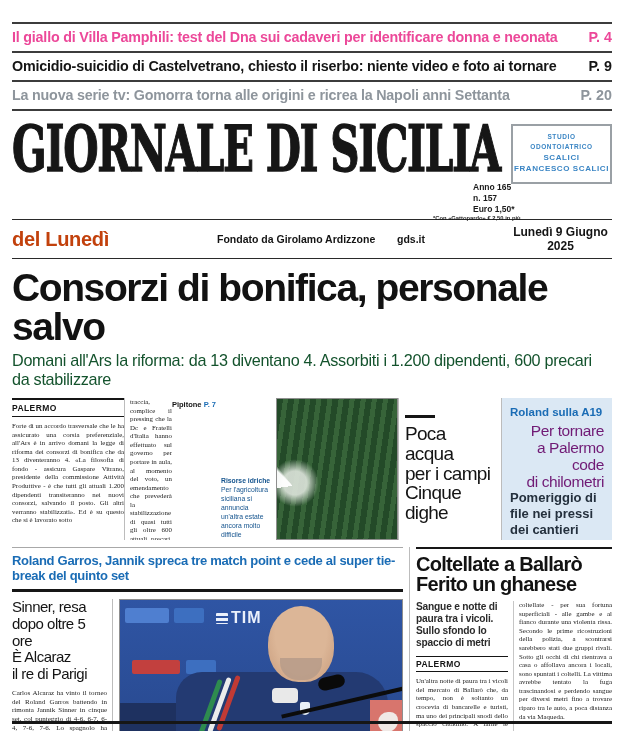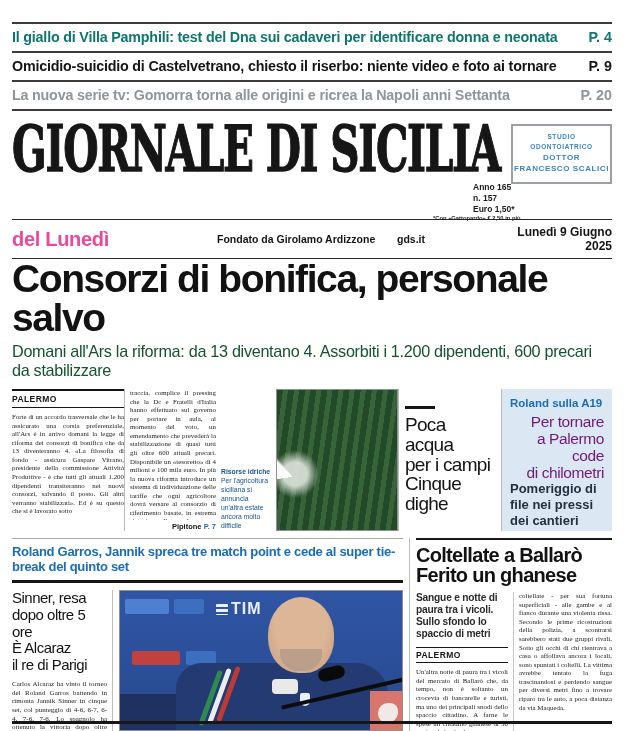--- a/index.html
+++ b/index.html
@@ -4,55 +4,55 @@
 <style>
   html,body{margin:0;padding:0;background:#fff;}
   body{width:624px;height:731px;overflow:hidden;font-family:"Liberation Sans",sans-serif;color:#141414;}
   .page{position:relative;width:600px;height:731px;margin:0 auto;padding-top:22px;box-sizing:border-box;}
 
   
   .teasers{border-bottom:2px solid #3c3c3c;}
   .teaser{display:flex;justify-content:space-between;align-items:baseline;border-top:2px solid #3c3c3c;padding:5px 0 6px;}
   .teaser .t{font-weight:bold;font-size:14.3px;letter-spacing:-0.2px;}
   .teaser .p{font-weight:bold;font-size:14.3px;}
-  .tz-blue{color:#0f766e;}
+  .tz-blue{color:#ec4899;}
   .tz-black{color:#151515;}
   .tz-gray{color:#8e959c;}
 
   
   .masthead{position:relative;height:101px;margin-top:7px;}
   .mast-title{position:absolute;top:0;left:0;font-family:"DejaVu Serif",serif;font-weight:bold;
     font-size:63px;line-height:1;letter-spacing:-2px;white-space:nowrap;color:#161616;
     -webkit-text-stroke:1.3px #161616;transform:scaleX(.645);transform-origin:0 0;}
   .ad-box{position:absolute;top:6px;right:0;width:97px;height:56px;border:2px solid #9aa0a5;
     display:flex;flex-direction:column;justify-content:center;align-items:center;gap:1px;
     color:#3a85c4;text-align:center;background:#fff;}
   .ad-s{font-size:6.5px;font-weight:bold;letter-spacing:.6px;line-height:1.35;}
   .ad-b{font-size:8px;font-weight:bold;letter-spacing:.6px;line-height:1.3;}
   .issue{position:absolute;left:461px;top:64px;font-size:8.5px;font-weight:bold;line-height:1.3;color:#1b1b1b;}
   .issue .note{font-size:5.8px;margin-left:-40px;white-space:nowrap;}
 
   
   .edition-row{display:flex;align-items:center;border-top:1px solid #2a2a2a;border-bottom:1px solid #2a2a2a;padding:5px 0;}
-  .edition{color:#ec4899;font-size:20px;font-weight:bold;width:205px;letter-spacing:-0.3px;}
+  .edition{color:#c2410c;font-size:20px;font-weight:bold;width:205px;letter-spacing:-0.3px;}
   .founded{font-size:10.5px;font-weight:bold;width:180px;}
   .site{font-size:10.5px;font-weight:bold;width:112px;}
-  .date{font-size:12px;font-weight:bold;flex:1;text-align:right;}
-
-  
-  .lead-hl{font-size:39px;font-weight:800;letter-spacing:-1.4px;line-height:1;margin:0 0 5px;color:#121212;}
+  .date{font-size:12px;font-weight:bold;flex:1;text-align:center;}
+
+  
+  .lead-hl{font-size:39px;font-weight:800;letter-spacing:-1.4px;line-height:1;margin:9px 0 5px;color:#121212;}
   .lead-deck{font-size:16.2px;letter-spacing:-0.3px;color:#14532d;margin-bottom:9px;}
   .lead-row{display:flex;height:142px;overflow:hidden;}
   .kicker{font-size:8.5px;font-weight:bold;letter-spacing:.4px;border-top:2px solid #151515;border-bottom:1px solid #151515;padding:3px 0;margin-bottom:5px;}
   .bodytext{font-family:"Liberation Serif",serif;font-size:6.9px;line-height:1.24;text-align:justify;color:#1b1b1b;}
   .by{font-size:7.5px;font-weight:bold;text-align:right;margin-top:2px;}
   .pg{color:#1a6cb5;font-weight:bold;}
   .vsep{width:1px;background:#bcbcbc;}
   .lc1{width:112px;overflow:hidden;}
-  .lc2{width:86px;margin:0 5px;display:flex;flex-direction:column;overflow:hidden;justify-content:space-between;}
+  .lc2{width:86px;margin:0 5px;display:flex;flex-direction:row;overflow:hidden;justify-content:space-between;}
   .lc2 .bodytext{flex:1;overflow:hidden;}
   .lcap{width:50px;margin-right:5px;display:flex;align-items:flex-end;}
   .caption-blue{color:#15548e;font-size:6.8px;line-height:1.32;}
   .lphoto{width:122px;}
   .photo-frame{border:1px solid #8f8f8f;box-sizing:border-box;}
   .photo-irrigation{width:100%;height:100%;
     background:
       conic-gradient(from 262deg at 13% 62%, rgba(255,255,255,.95) 0 52deg, rgba(255,255,255,0) 60deg),
       radial-gradient(circle at 15% 60%, rgba(223,230,221,.9) 0 9%, rgba(223,230,221,0) 18%),
       repeating-linear-gradient(98deg, #234a28 0 6px, #376439 6px 11px),
@@ -119,21 +119,21 @@
       <span class="t tz-gray">La nuova serie tv: Gomorra torna alle origini e ricrea la Napoli anni Settanta</span>
       <span class="p tz-gray">P. 20</span>
     </div>
   </div>
 
   <div class="masthead">
     <div class="mast-title">GIORNALE DI SICILIA</div>
     <div class="ad-box">
       <span class="ad-s">STUDIO</span>
       <span class="ad-s">ODONTOIATRICO</span>
-      <span class="ad-b">DOTTOR</span>
+      <span class="ad-b">SCALICI</span>
       <span class="ad-b">FRANCESCO SCALICI</span>
     </div>
     <div class="issue">
       <div>Anno 165</div>
       <div>n. 157</div>
       <div>Euro 1,50*</div>
       <div class="note">*Con «Gattopardo» € 2,50 in più</div>
     </div>
   </div>
 

